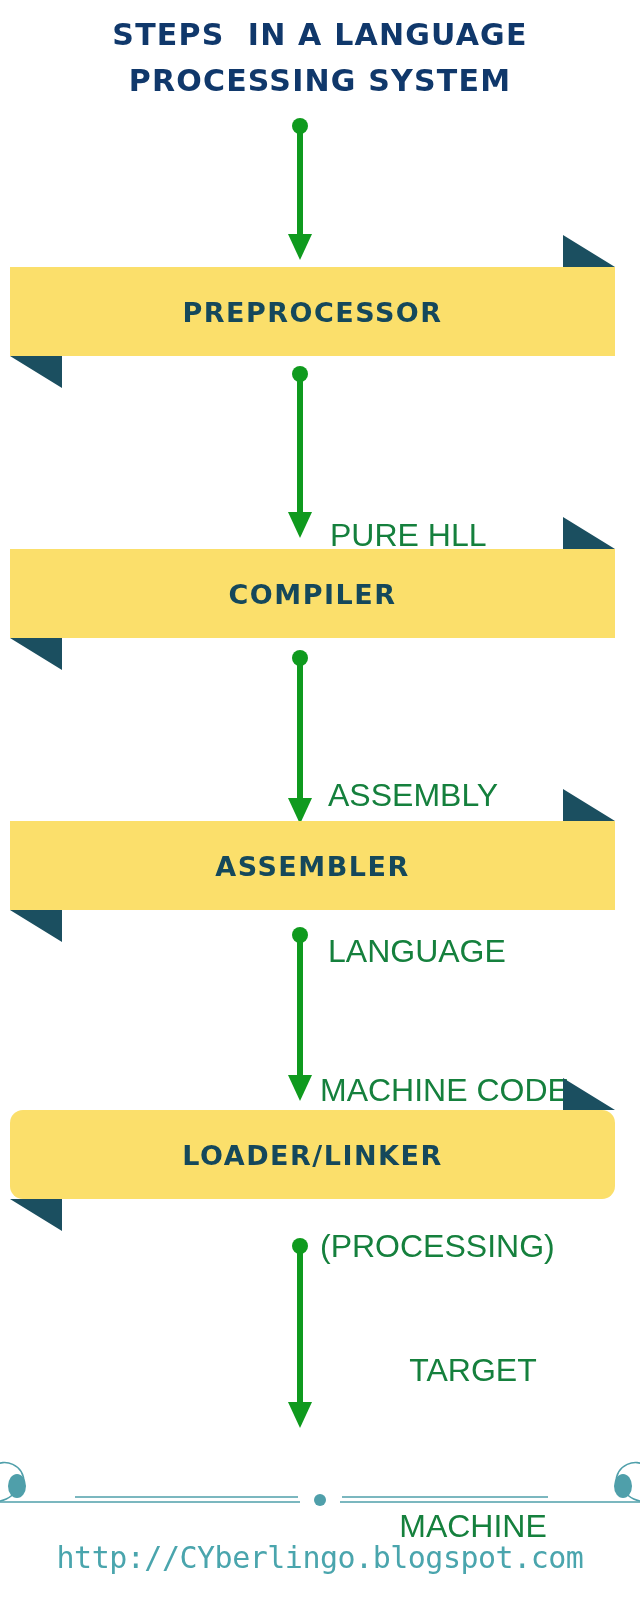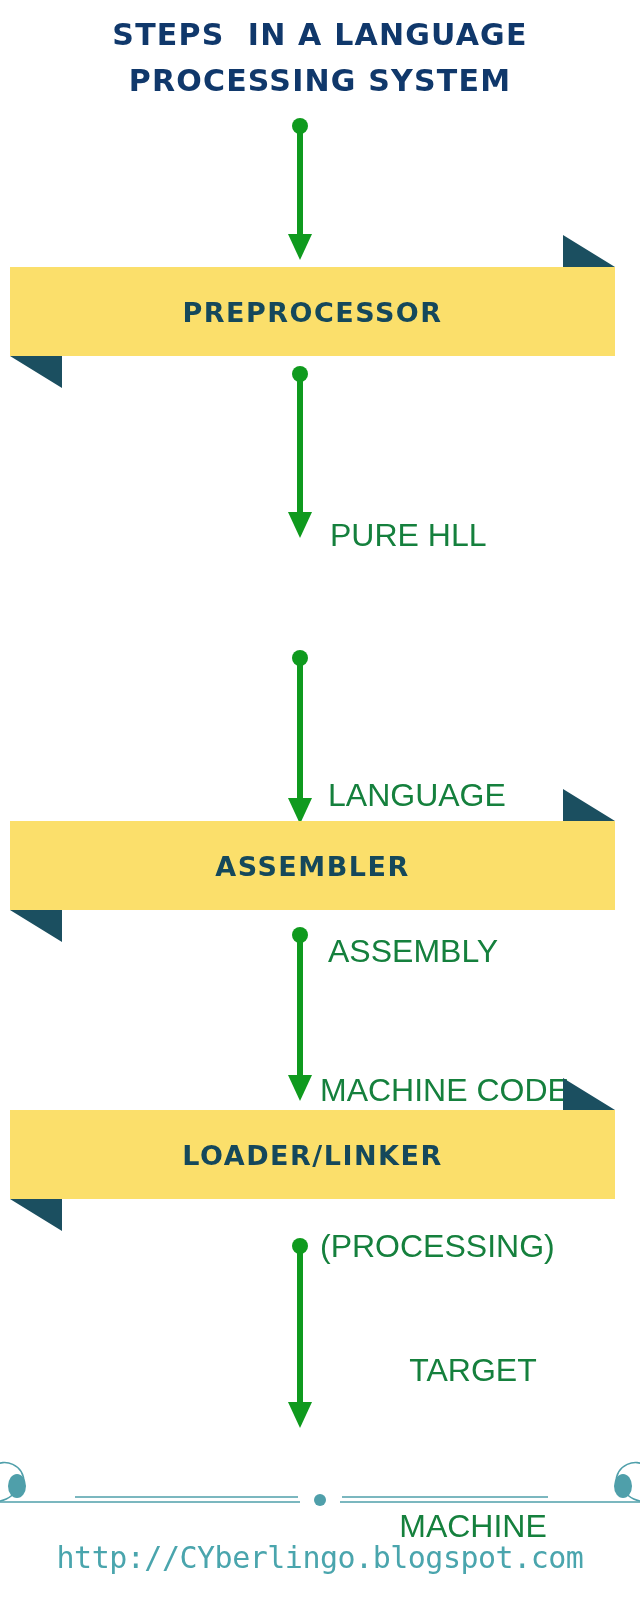--- a/index.html
+++ b/index.html
@@ -173,48 +173,53 @@
 
   <div class="arrow" style="top:366px;height:170px;">
     <div class="arrow-dot"></div>
     <div class="arrow-stem" style="height:142px;"></div>
     <div class="arrow-head" style="top:146px;"></div>
   </div>
   <div class="arrow-label left-align" style="left:330px;top:405px;width:280px;">
     <div>PURE HLL</div>
   </div>
 
+  <div class="banner" style="top:549px;">
+    <div class="fold-tr"></div>
+    <div class="fold-bl"></div>
+    <div class="banner-label">COMPILER</div>
+  </div>
 
   <div class="arrow" style="top:650px;height:172px;">
     <div class="arrow-dot"></div>
     <div class="arrow-stem" style="height:144px;"></div>
     <div class="arrow-head" style="top:148px;"></div>
   </div>
   <div class="arrow-label left-align" style="left:328px;top:665px;width:290px;">
+    <div>ASSEMBLY</div>
     <div>LANGUAGE</div>
-    <div>ASSEMBLY</div>
   </div>
 
   <div class="banner" style="top:821px;">
     <div class="fold-tr"></div>
     <div class="fold-bl"></div>
     <div class="banner-label">ASSEMBLER</div>
   </div>
 
   <div class="arrow" style="top:927px;height:172px;">
     <div class="arrow-dot"></div>
     <div class="arrow-stem" style="height:144px;"></div>
     <div class="arrow-head" style="top:148px;"></div>
   </div>
   <div class="arrow-label left-align" style="left:320px;top:960px;width:310px;">
     <div>MACHINE CODE</div>
     <div>(PROCESSING)</div>
   </div>
 
-  <div class="banner" style="top:1110px;">
+  <div class="banner" style="top:1110px;border-radius:13px;">
     <div class="fold-tr"></div>
     <div class="fold-bl"></div>
     <div class="banner-label">LOADER/LINKER</div>
   </div>
 
   <div class="arrow" style="top:1238px;height:190px;">
     <div class="arrow-dot"></div>
     <div class="arrow-stem" style="height:160px;"></div>
     <div class="arrow-head" style="top:164px;"></div>
   </div>

